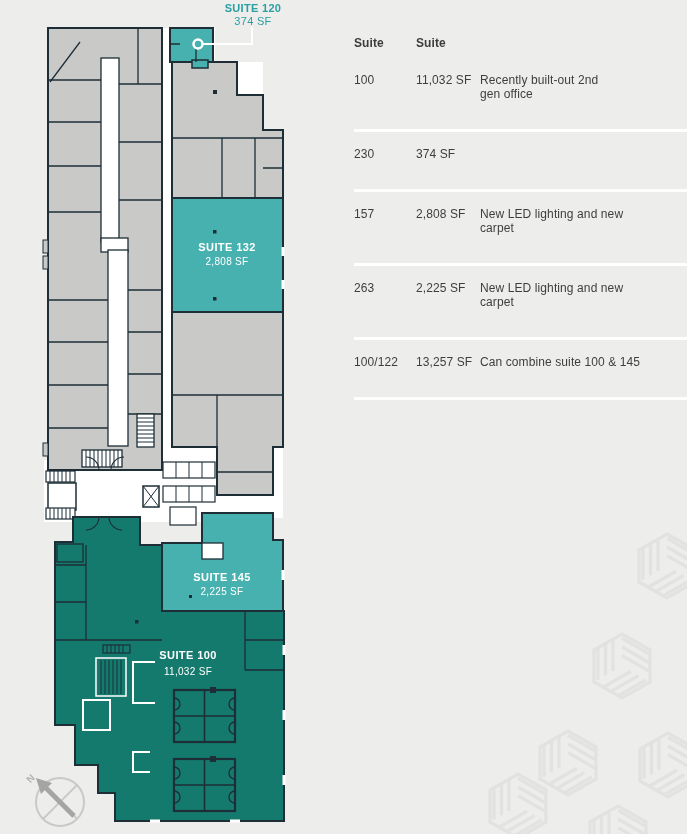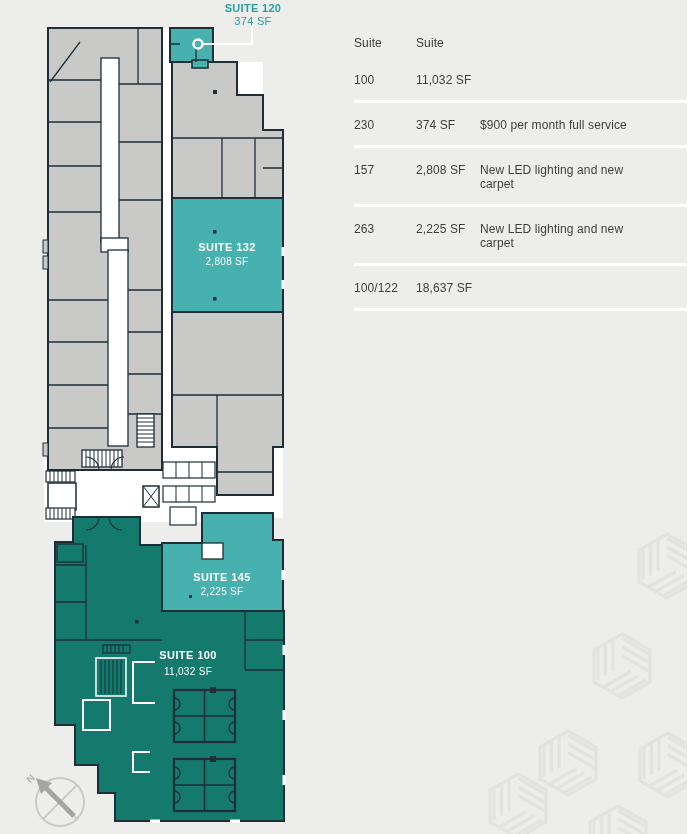--- a/index.html
+++ b/index.html
@@ -8,22 +8,22 @@
     background:#EDEDEC;
     font-family:"Liberation Sans", sans-serif;
   }
   .edge-strip{position:absolute;top:0;right:0;width:9px;height:834px;background:#ffffff;z-index:5;}
   .watermark{position:absolute;top:0;left:0;z-index:0;pointer-events:none;}
   .plan{position:absolute;top:0;left:0;z-index:2;}
   .panel{
     position:absolute;left:354px;top:36px;width:334px;z-index:3;
     color:#3E3E3D;font-size:12px;line-height:14px;letter-spacing:.1px;
   }
-  .thead{display:grid;grid-template-columns:62px 64px 1fr;font-weight:normal;color:#3C3C3B;margin-bottom:8px;}
-  .trow{display:grid;grid-template-columns:62px 64px 1fr;padding:15px 0 13px;}
+  .thead{display:grid;grid-template-columns:62px 64px 1fr;font-weight:bold;color:#3C3C3B;margin-bottom:8px;}
+  .trow{display:grid;grid-template-columns:62px 64px 1fr;padding:15px 0 28px;}
   .trow .features{white-space:pre-line;padding-right:40px;}
   .sep{height:3px;background:#ffffff;}
   svg text{font-family:"Liberation Sans", sans-serif;}
   .plan-label-title{font-weight:bold;font-size:11px;fill:#ffffff;letter-spacing:.4px;}
   .plan-label-size{font-size:10px;fill:#ffffff;letter-spacing:.3px;}
   .callout-title{font-weight:bold;font-size:11px;fill:#2AA0A2;letter-spacing:.3px;}
   .callout-size{font-size:11px;fill:#2AA0A2;letter-spacing:.3px;}
   .north-n{font-weight:bold;font-size:10px;fill:#B3B3B2;}
 </style>
 </head>
@@ -200,27 +200,28 @@
 
 <div class="panel">
   <div class="thead">
     <div>Suite</div>
     <div>Suite</div>
   </div>
 
   <div class="trow">
     <div class="suite">100</div>
     <div class="size">11,032 SF</div>
+    <div class="features">Recently built-out 2nd
+gen office</div>
   </div>
   <div class="sep"></div>
 
   <div class="trow">
     <div class="suite">230</div>
     <div class="size">374 SF</div>
-    <div class="features">$900 per month full service</div>
   </div>
   <div class="sep"></div>
 
   <div class="trow">
     <div class="suite">157</div>
     <div class="size">2,808 SF</div>
     <div class="features">New LED lighting and new
 carpet</div>
   </div>
   <div class="sep"></div>
@@ -228,16 +229,17 @@
   <div class="trow">
     <div class="suite">263</div>
     <div class="size">2,225 SF</div>
     <div class="features">New LED lighting and new
 carpet</div>
   </div>
   <div class="sep"></div>
 
   <div class="trow">
     <div class="suite">100/122</div>
-    <div class="size">18,637 SF</div>
+    <div class="size">13,257 SF</div>
+    <div class="features">Can combine suite 100 &amp; 145</div>
   </div>
   <div class="sep"></div>
 </div>
 
 </body></html>

